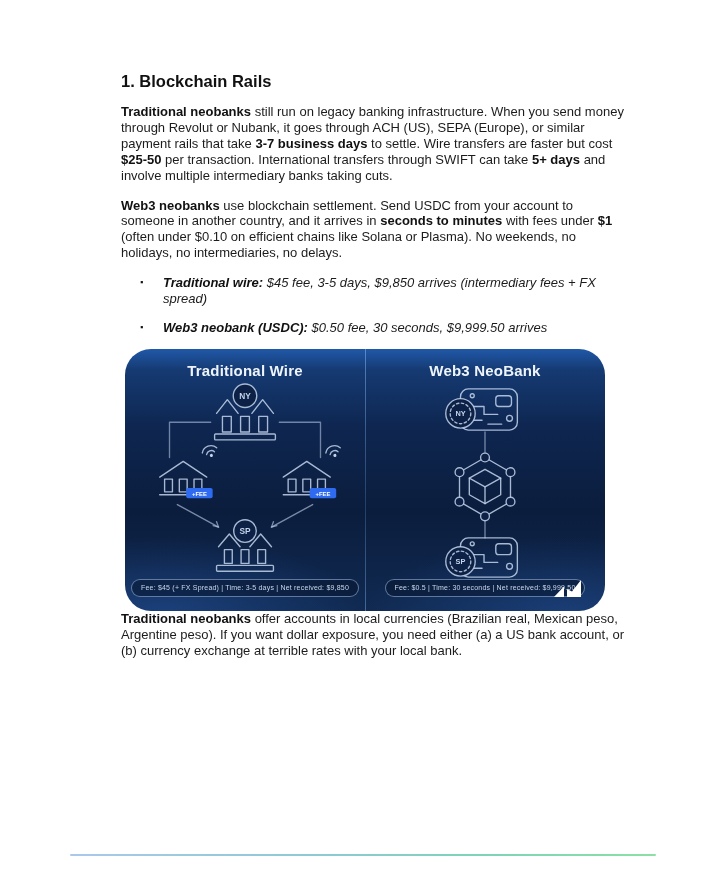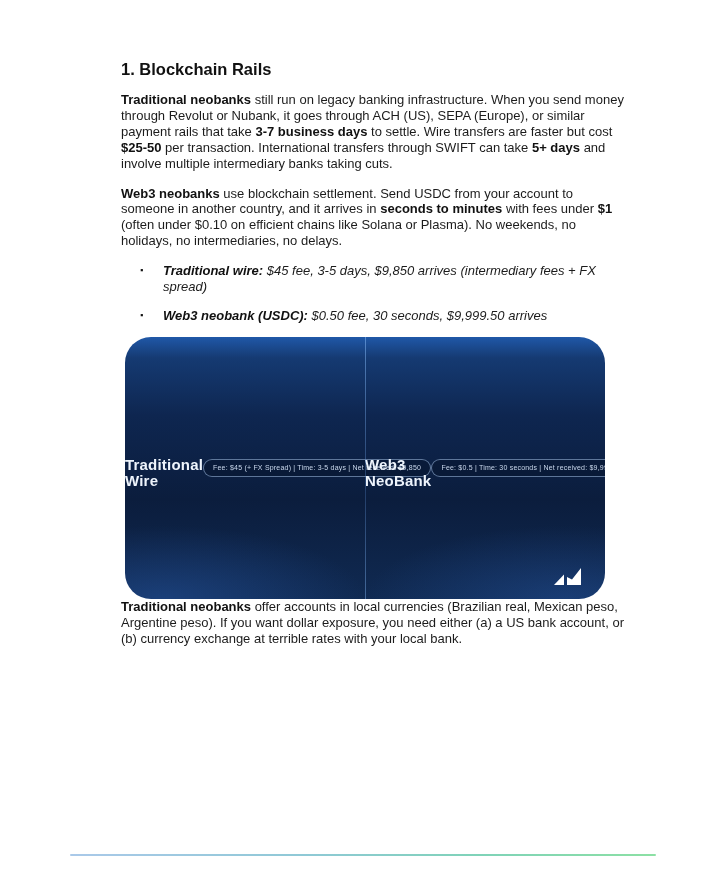--- a/index.html
+++ b/index.html
@@ -13,38 +13,38 @@
   .content {
     position:absolute; left:121px; top:27px; width:507px;
     font-size:13px; line-height:15.9px;
   }
   p { margin:0 0 14px 0; }
   strong { font-weight:700; color:#111; }
   h2.sec {
     font-size:16.5px; line-height:20px; font-weight:700; color:#111;
     margin:34px 0 13px 0;
   }
-  h2.sec:first-of-type { margin-top:32px; }
+  h2.sec:first-of-type { margin-top:44px; }
   ul.example-list { list-style:none; margin:12px 0 10px 0; padding:0 0 0 19px; }
   ul.example-list li { position:relative; padding-left:23px; margin-bottom:13px;font-style:italic; }
   ul.example-list li::before {
     content:"▪"; position:absolute; left:0; top:0; font-size:9px; color:#111;
   }
   
   figure.infographic {
     margin:12px 0 0 4px; width:480px; height:262px;
     border-radius:26px; position:relative; display:flex;
     background:
       radial-gradient(ellipse 60% 40% at 8% 100%, rgba(40,90,170,0.45), rgba(0,0,0,0) 70%),
       radial-gradient(ellipse 60% 40% at 92% 100%, rgba(40,90,170,0.40), rgba(0,0,0,0) 70%),
       linear-gradient(180deg, #2058a8 0%, #153a72 8%, #0e2650 30%, #0b1d3d 62%, #102a52 100%);
     overflow:hidden;
   }
   .panel {
-    width:50%; height:100%; display:flex; align-items:center;
+    width:50%; height:100%; display:flex; flex-direction:column; align-items:center;
     padding-top:14px;
   }
   .panel-title {
     color:#eef4fc; font-size:15px; font-weight:700; letter-spacing:0.2px;
     margin-bottom:4px;
   }
   .panel-divider {
     position:absolute; left:50%; top:0; bottom:0; width:1px;
     background:linear-gradient(180deg, rgba(130,180,240,0.55), rgba(90,140,210,0.30) 60%, rgba(130,180,240,0.45));
   }

